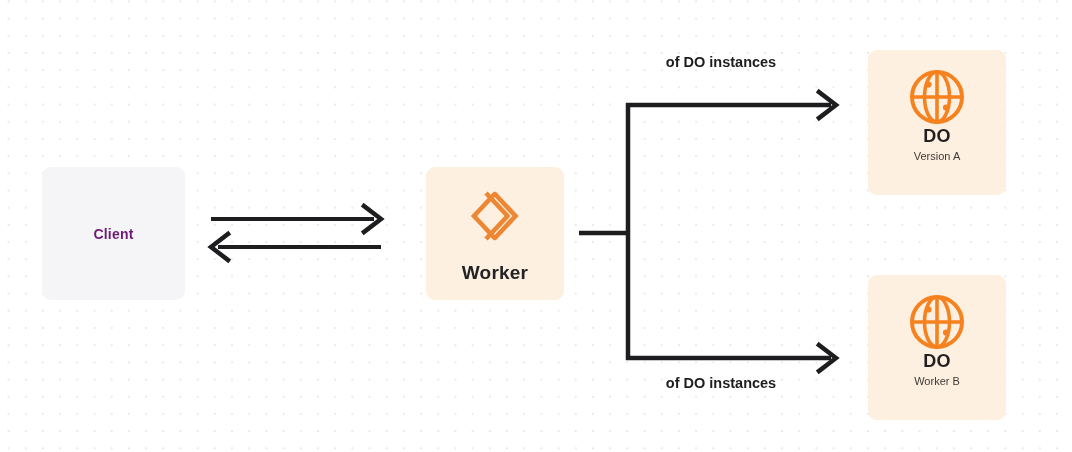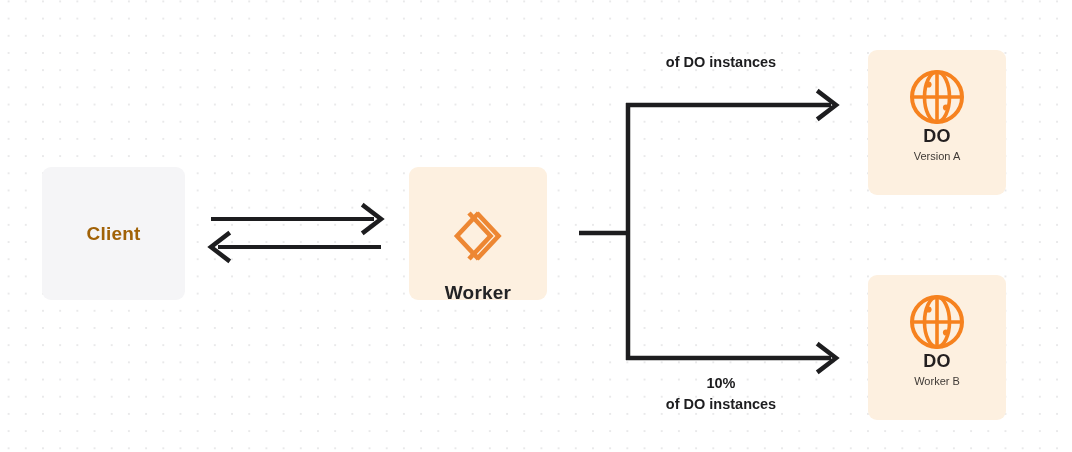--- a/index.html
+++ b/index.html
@@ -35,34 +35,34 @@
   }
 
   .node-client {
     left: 42px;
     top: 167px;
     width: 143px;
     height: 133px;
     background: #f5f5f7;
   }
   .node-client .node-title {
-    font-size: 19px;
-    font-weight: bold;
-    color: #a16207;
+    font-size: 14px;
+    font-weight: bold;
+    color: #701a75;
     letter-spacing: 0.2px;
   }
 
   .node-worker {
-    left: 409px;
+    left: 426px;
     top: 167px;
     width: 138px;
     height: 133px;
     background: #fdf0e0;
     justify-content: flex-start;
-    padding-top: 38px;
+    padding-top: 18px;
   }
   .node-worker .node-title {
     font-size: 19px;
     font-weight: bold;
     color: #232325;
     margin-top: 15px;
     letter-spacing: 0.2px;
   }
 
   .node-do {
@@ -205,17 +205,16 @@
     </span>
     <div class="node-title">DO</div>
     <div class="node-sub">Worker B</div>
   </div>
 
   <div class="edge-label edge-label-top">
     <div>of DO instances</div>
   </div>
 
   <div class="edge-label edge-label-bottom">
-    <div>10%</div>
     <div>of DO instances</div>
   </div>
 
 </div>
 
 </body></html>

